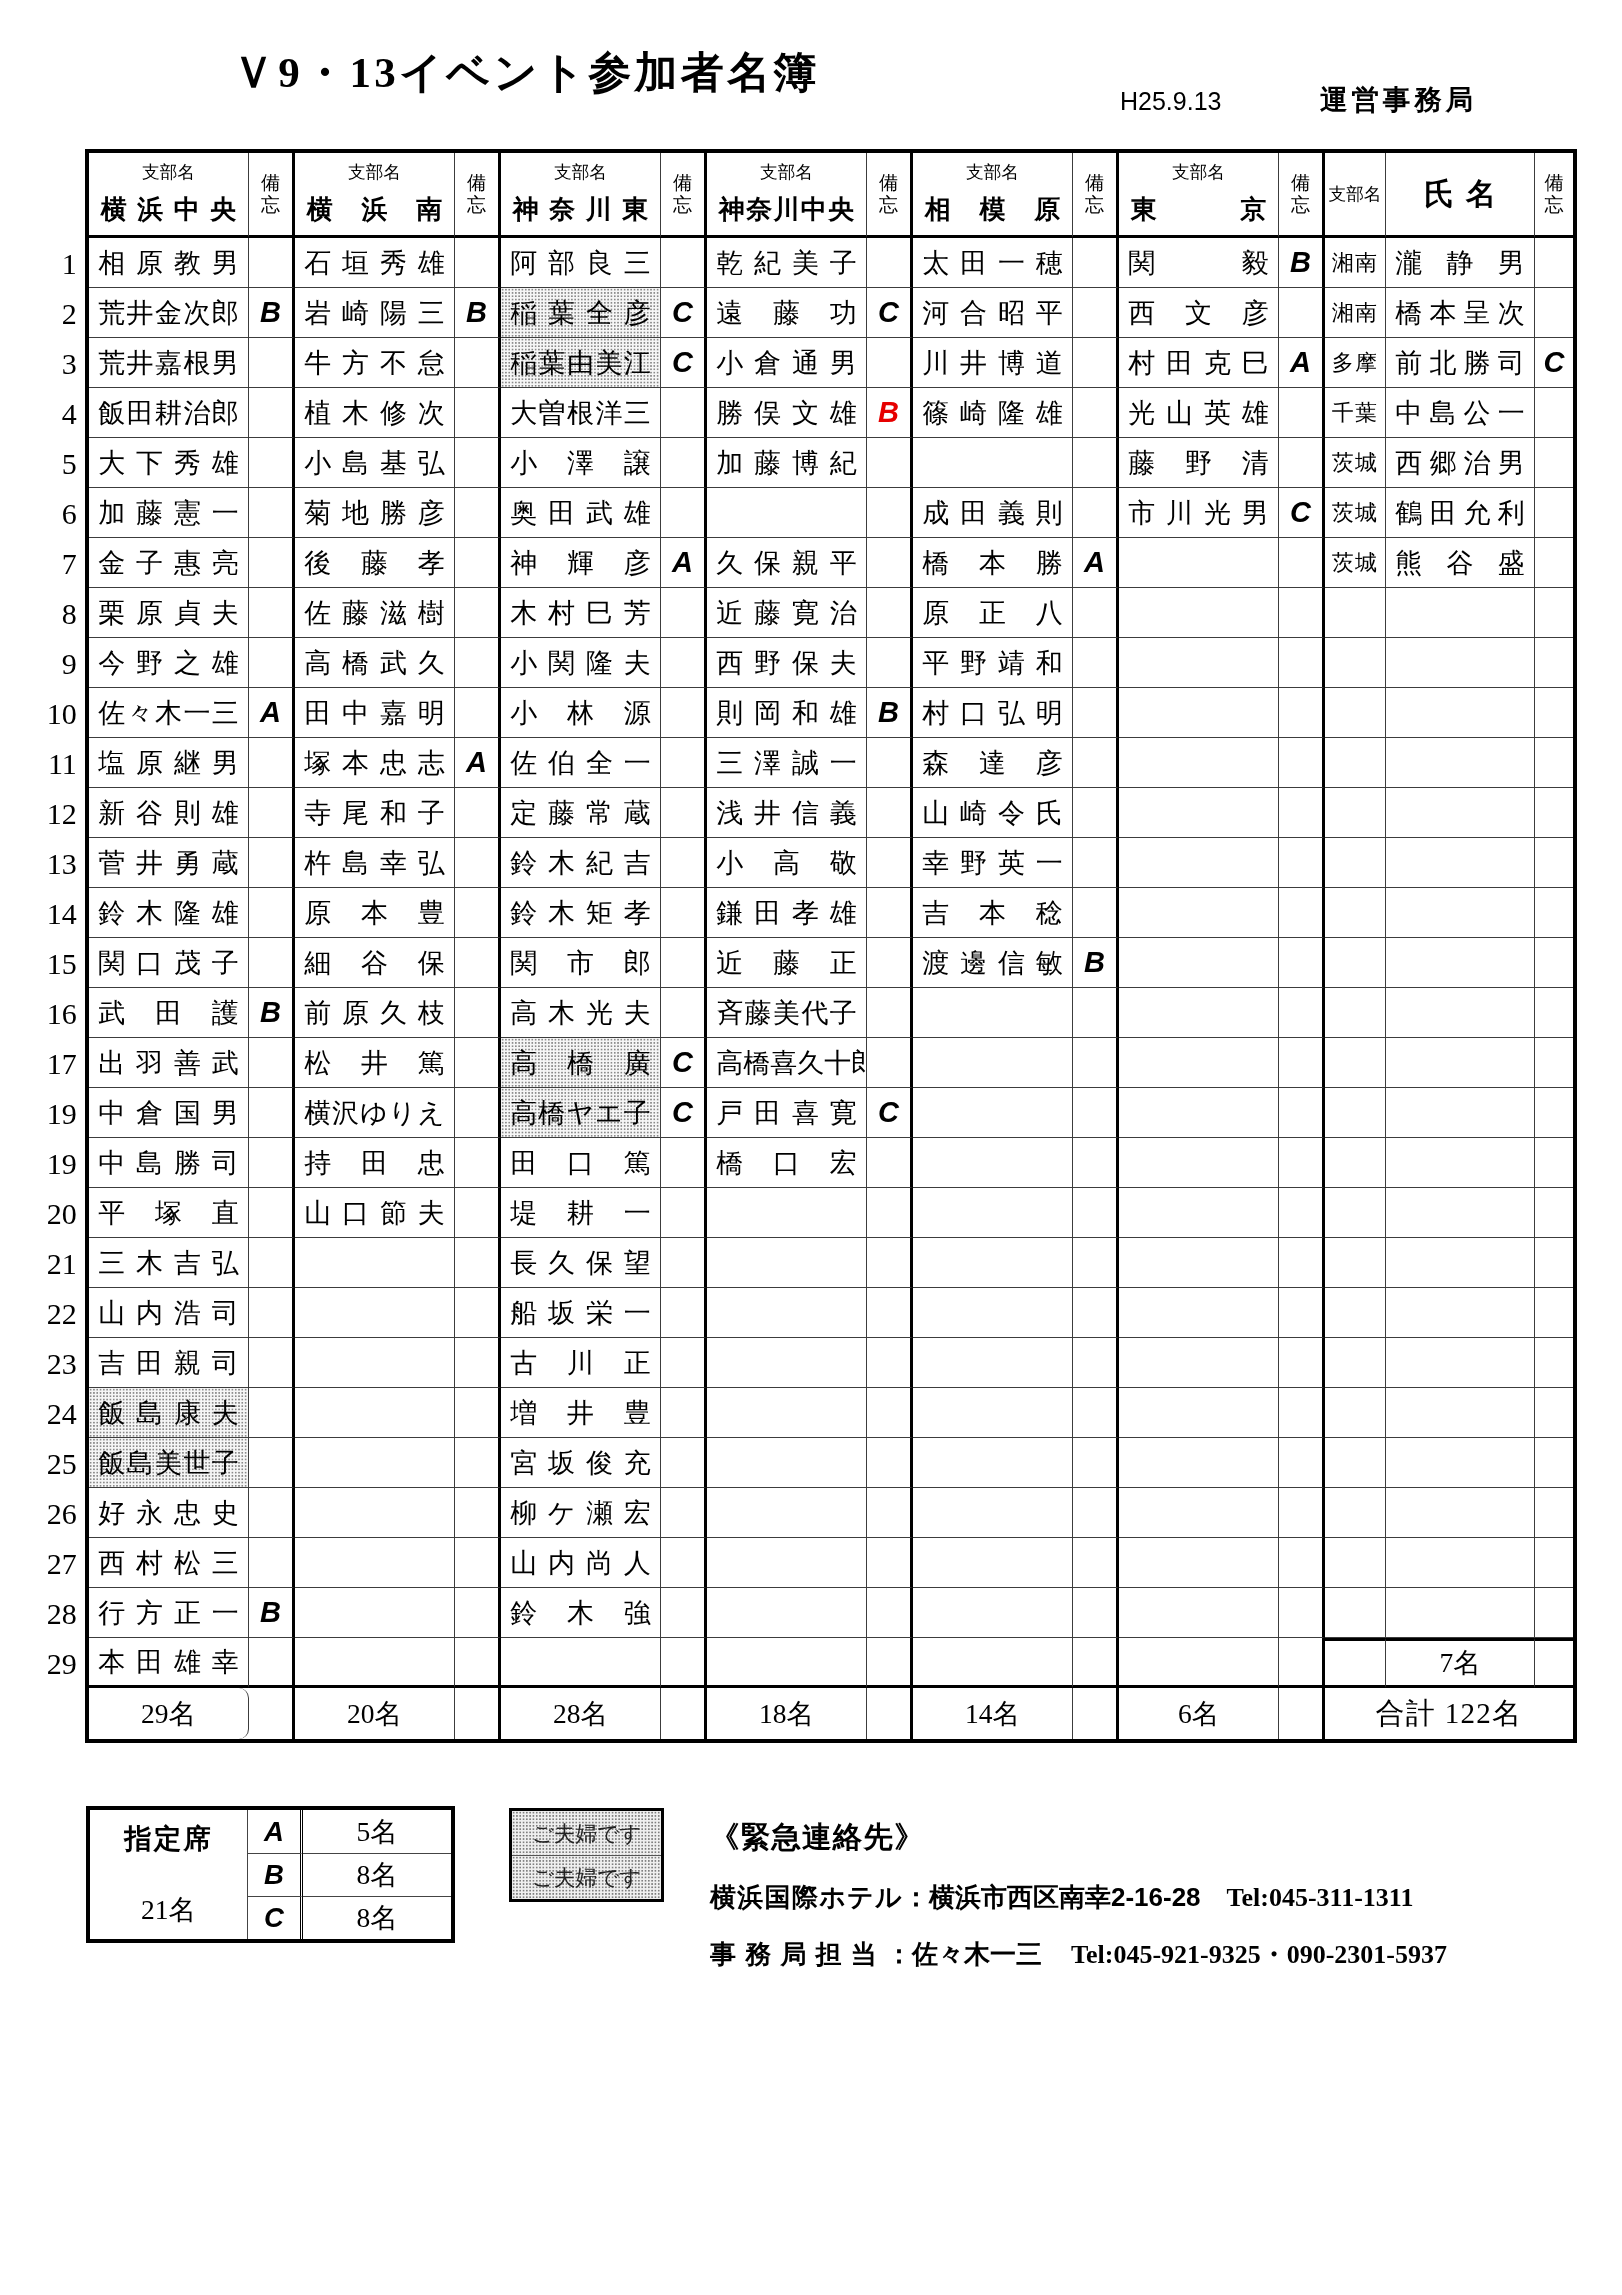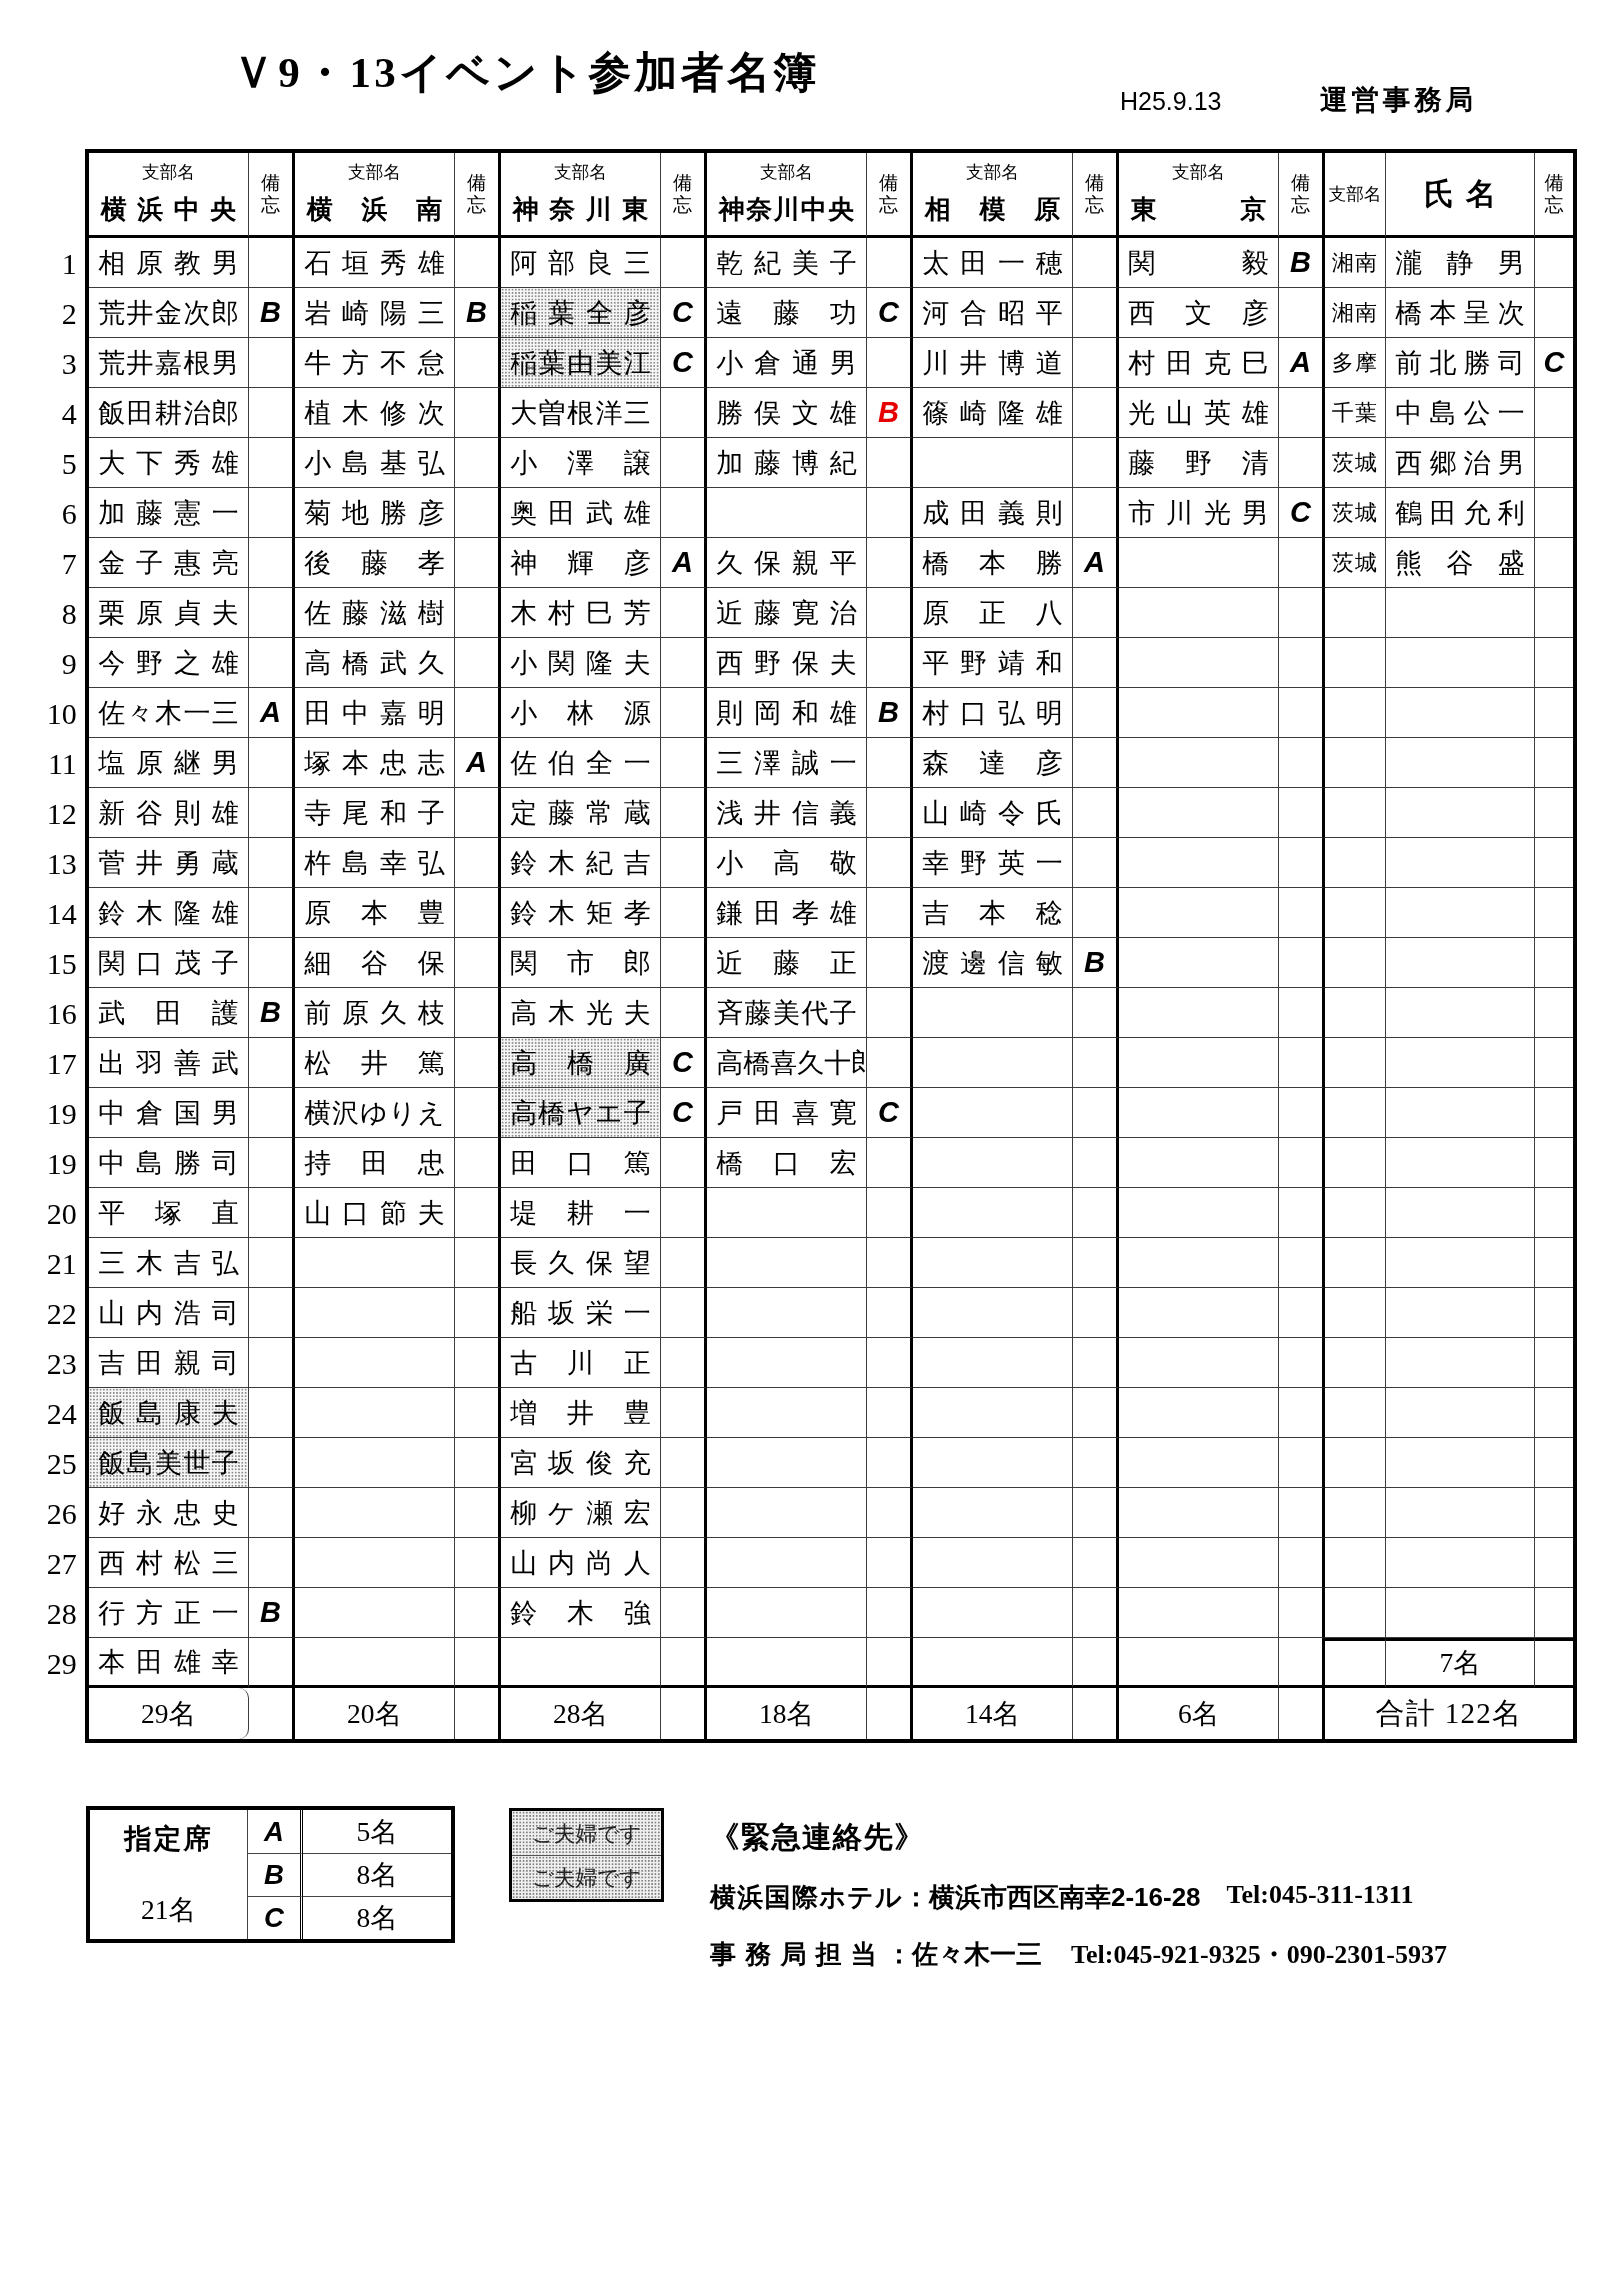--- a/index.html
+++ b/index.html
@@ -53,21 +53,21 @@
   .lg-count{font-size:27.5px;}
   
   .couple{left:509px;top:1808px;width:149px;border:3.3px solid #000;}
   .couple .cell{box-sizing:border-box;height:44px;display:flex;align-items:center;justify-content:center;
       font-size:21.6px;color:#222;background-color:#efefef;
       background-image:radial-gradient(circle,#7f7f7f 0.9px,transparent 1px);background-size:3.3px 3.3px;}
   .couple .cell+.cell{border-top:1.3px solid #555;}
   
   .emg{left:710px;top:1818px;font-family:"Liberation Sans",sans-serif;}
   .emg .hdg{font-size:29.4px;font-weight:bold;letter-spacing:1.3px;}
-  .emg .line{margin-top:22px;display:flex;align-items:flex-start;font-size:26px;font-weight:bold;}
+  .emg .line{margin-top:22px;display:flex;align-items:center;font-size:26px;font-weight:bold;}
   .emg .lbl{letter-spacing:1.3px;}
   .emg .lbl.wide{letter-spacing:9.2px;}
   .emg .tel{font-family:"Liberation Serif",serif;font-weight:bold;margin-left:26px;}
   .emg .tel2{font-family:"Liberation Serif",serif;font-weight:bold;margin-left:29px;}
 </style>
 </head>
 <body>
 
 <div class="abs title">Ｖ9・13イベント参加者名簿</div>
 <div class="abs date">H25.9.13</div>

